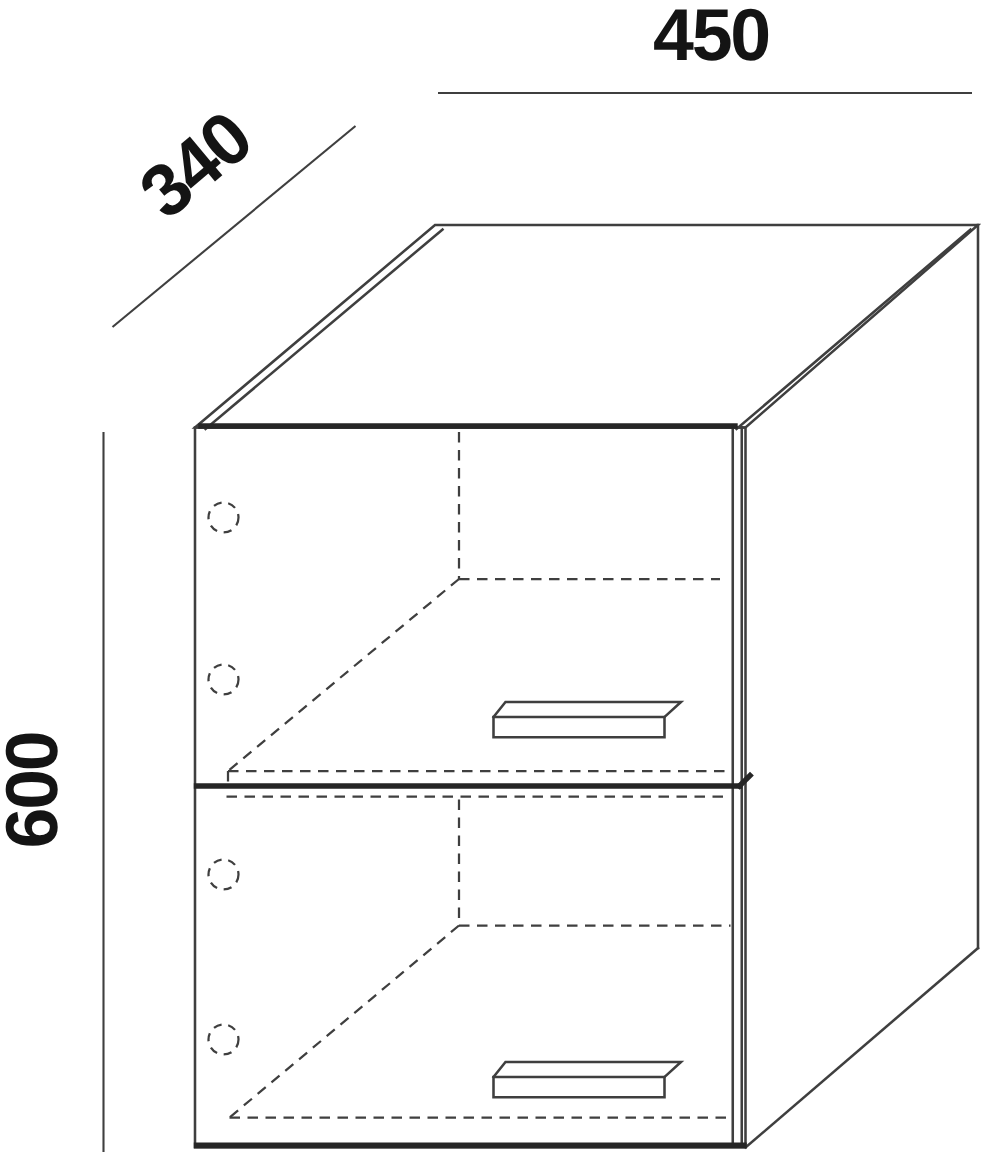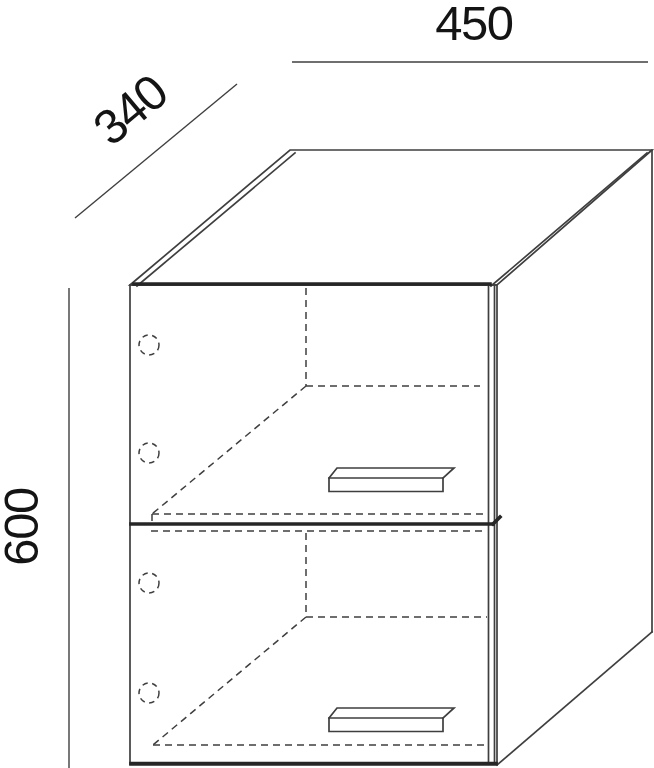--- a/index.html
+++ b/index.html
@@ -8,21 +8,21 @@
     --text:#141414;
     --background:#ffffff;
   }
   html,body{margin:0;padding:0;}
   body{
     width:654px;height:768px;
     background:var(--background);
     font-family:"Liberation Sans", sans-serif;
     overflow:hidden;
   }
-  .stage{width:578px;height:768px;position:relative;}
+  .stage{width:578px;height:768px;position:relative;font-weight:bold;}
   svg{display:block;}
   .ln{stroke:var(--line);stroke-width:1.7;fill:none;stroke-linecap:square;}
   .thin{stroke:var(--line);stroke-width:1.4;fill:none;stroke-linecap:butt;}
   .thk{stroke:var(--thick-line);stroke-width:3.6;fill:none;stroke-linecap:square;}
   .dsh{stroke:var(--line);stroke-width:1.5;fill:none;stroke-dasharray:7 5;stroke-linecap:butt;}
   .circ{stroke:var(--line);stroke-width:1.5;fill:none;stroke-dasharray:5.5 4.5;}
   text.dim{
     font-family:"Liberation Sans", sans-serif;
     font-size:49px;
     letter-spacing:-1.5px;

